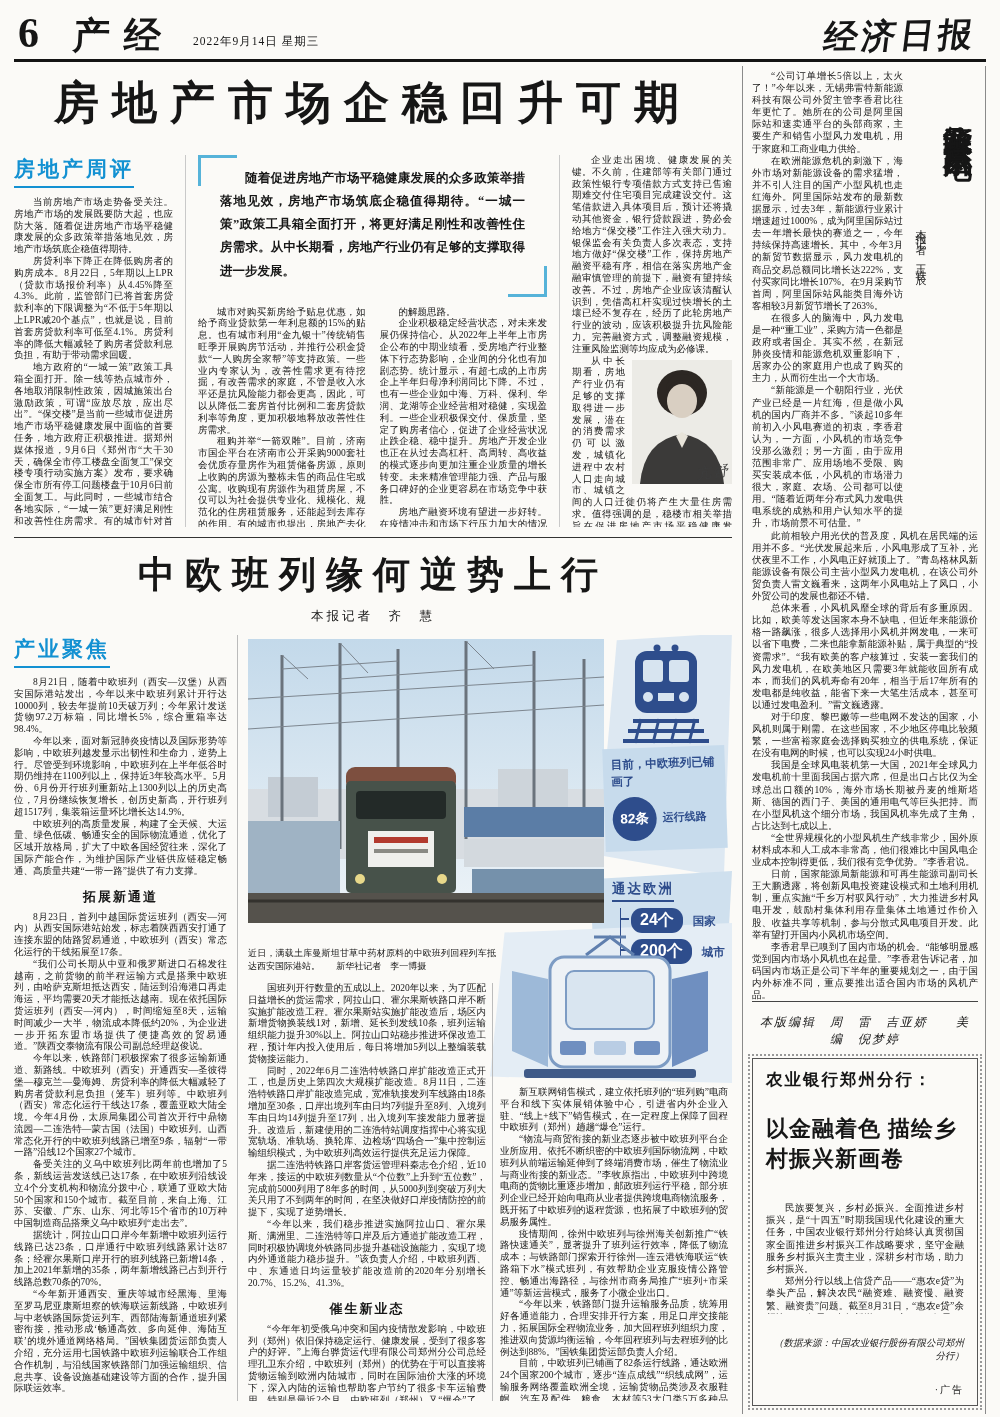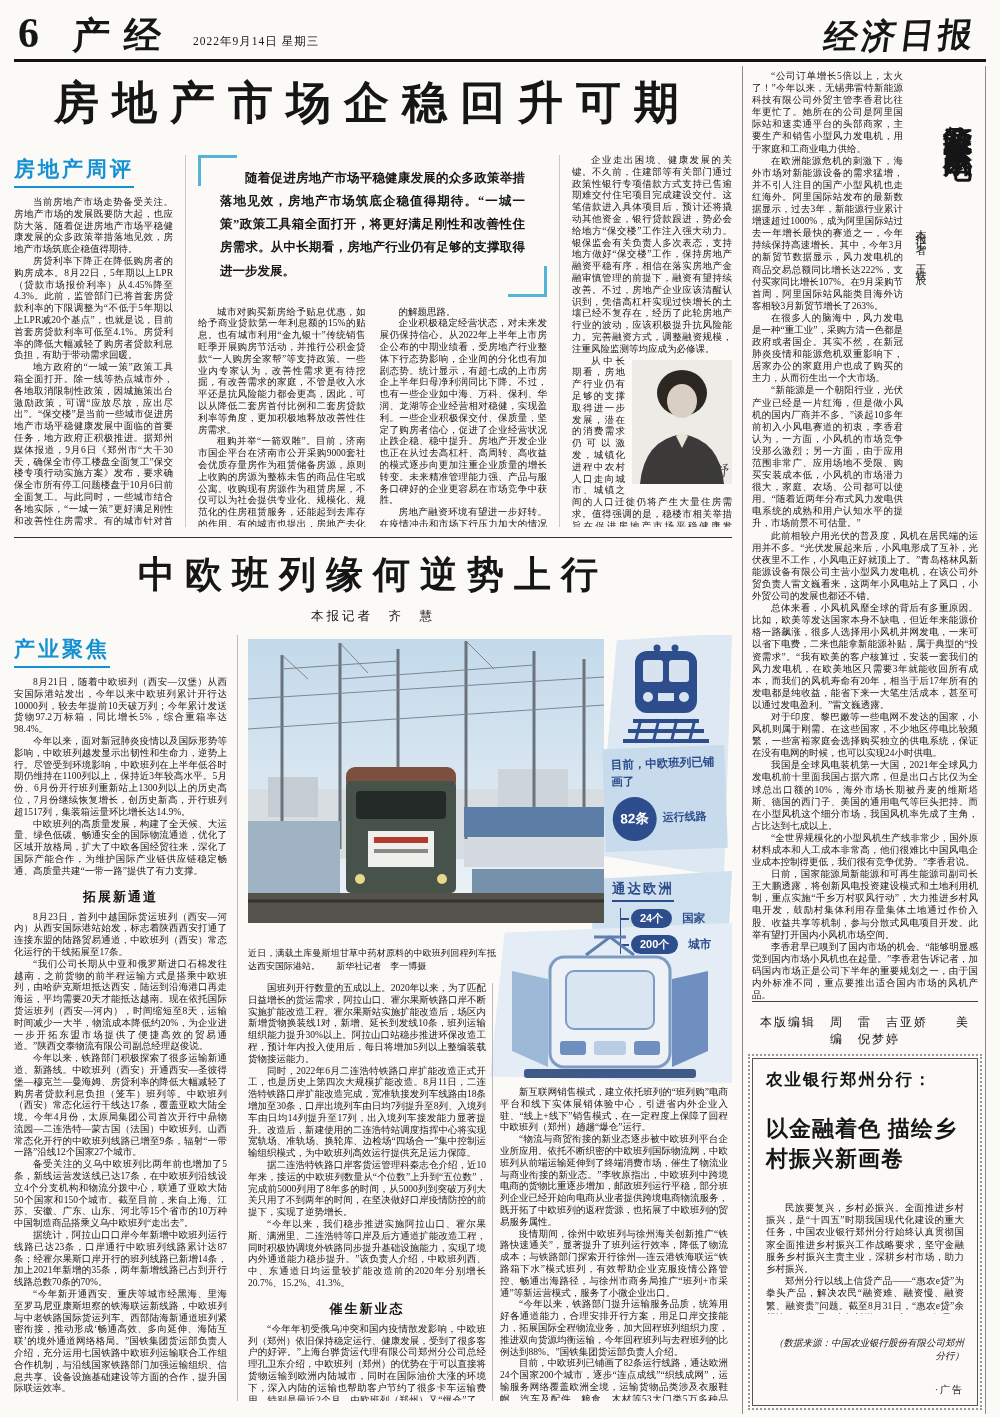--- a/index.html
+++ b/index.html
@@ -54,34 +54,34 @@
   .info-box { position:absolute; left:366px; top:112px; width:122px; background:#c7dbec; transform:rotate(-2deg); padding:8px 8px 10px; }
   .info-box .lead { color:#2e4d8c; font-weight:bold; font-size:11.5px; line-height:1.5; }
   .stat-row { display:flex; align-items:center; margin-top:6px; }
   .stat-circle { width:44px; height:44px; border-radius:50%; background:#2e4d8c; color:#fff; display:flex; align-items:center; justify-content:center; font-weight:bold; font-size:13.5px; flex:0 0 auto; font-family:"Liberation Sans", sans-serif; }
   .stat-label { color:#2e4d8c; font-weight:bold; font-size:11px; margin-left:6px; }
   .info-reach { position:absolute; left:352px; top:244px; width:138px;margin-left:22px; }
   .reach-title { display:inline-block; color:#2e4d8c; font-weight:bold; font-size:13.5px; letter-spacing:2px; border-bottom:2px solid #2e4d8c; padding-bottom:2px; margin-bottom:6px; }
   .reach-items { margin-left:8px; border-left:1.5px solid #2e4d8c; padding-left:10px; }
   .reach-item { margin-bottom:6px; position:relative; }
   .reach-item::before { content:""; position:absolute; left:-10px; top:10px; width:8px; height:1.5px; background:#2e4d8c; }
-  .pill { display:inline-block; background:#2e4d8c; color:#fff; border-radius:11px; padding:2px 9px; font-weight:bold; font-size:11px; font-family:"Liberation Sans", sans-serif; }
+  .pill { display:inline-block; background:#2e4d8c; color:#fff; border-radius:11px; padding:2px 9px; font-weight:bold; font-size:16px; font-family:"Liberation Sans", sans-serif; }
   .reach-item .stat-label { font-size:11.5px; }
   .train-illus { position:absolute; left:256px; top:294px; width:232px; height:150px; }
   .tcol2 { position:absolute; left:10px; top:348px; width:238px; bottom:0; overflow:hidden; }
   .tcol3 { position:absolute; left:262px; top:452px; width:228px; bottom:0; overflow:hidden; }
   .vrule { position:absolute; left:254px; top:348px; bottom:0; width:1px; background:#bbb; }
 
   
   .energy { height:932px; overflow:hidden; border-bottom:1px solid #444; padding-bottom:4px; }
   .e-float { float:right; writing-mode:vertical-rl; height:434px; margin:2px 0 8px 10px; }
   .e-float h2 { font-size:29px; font-weight:900; letter-spacing:3px; padding-top:30px; }
   .vert-byline { font-size:11px; letter-spacing:5px; padding-top:148px; margin-right:10px; color:#222; }
   .energy p.np { font-size:9.5px; line-height:12.1px; }
-  .editors { text-align:center; font-size:12px; letter-spacing:2px; margin:12px 0 10px; }
+  .editors { text-align:center; font-size:12px; letter-spacing:2px; margin:12px 0 10px;font-style:italic; }
 
   
   .ad { height:348px; border:1px solid #555; outline:2px dotted #999; outline-offset:2.5px; padding:10px 13px 8px; display:flex; flex-direction:column; margin-bottom:8px;gap:20px; }
   .ad-t1 { font-family:"Liberation Sans", sans-serif; font-weight:bold; font-size:16.5px; letter-spacing:2px; }
   .ad-t2 { font-family:"Liberation Sans", sans-serif; font-weight:900; font-size:22px; letter-spacing:1px; margin:3px 0 8px; }
   .ad-body { flex:1 1 auto; overflow:hidden; }
   .ad-body p.np { font-size:9.5px; line-height:12.2px; }
   .ad-src { text-align:right; font-size:9.5px; font-style:italic; margin-top:3px; }
   .ad-tag { text-align:right; font-size:10px; letter-spacing:2px; }
 </style>

